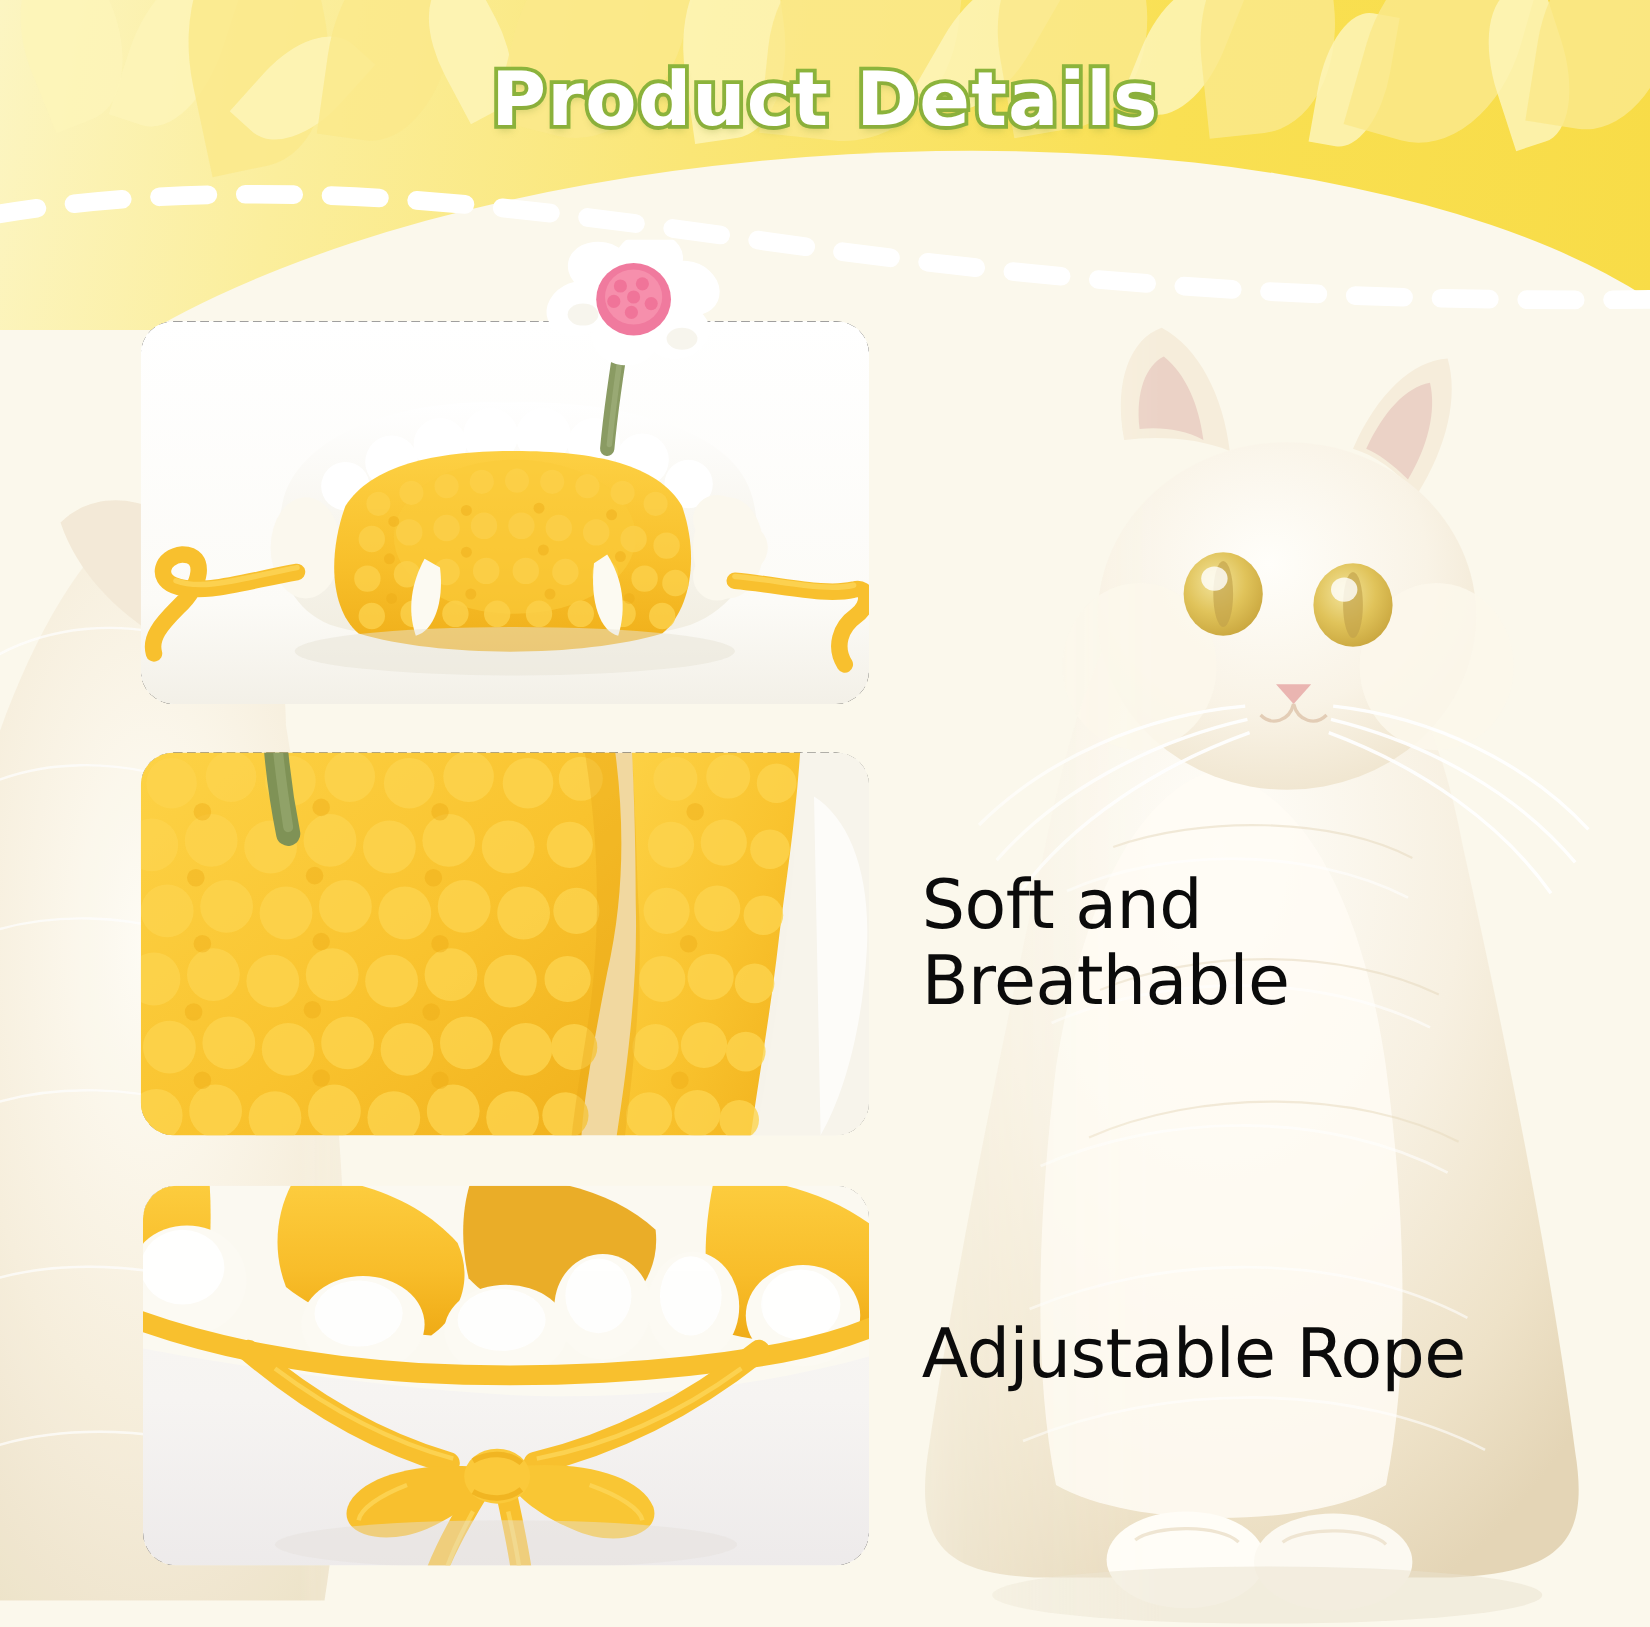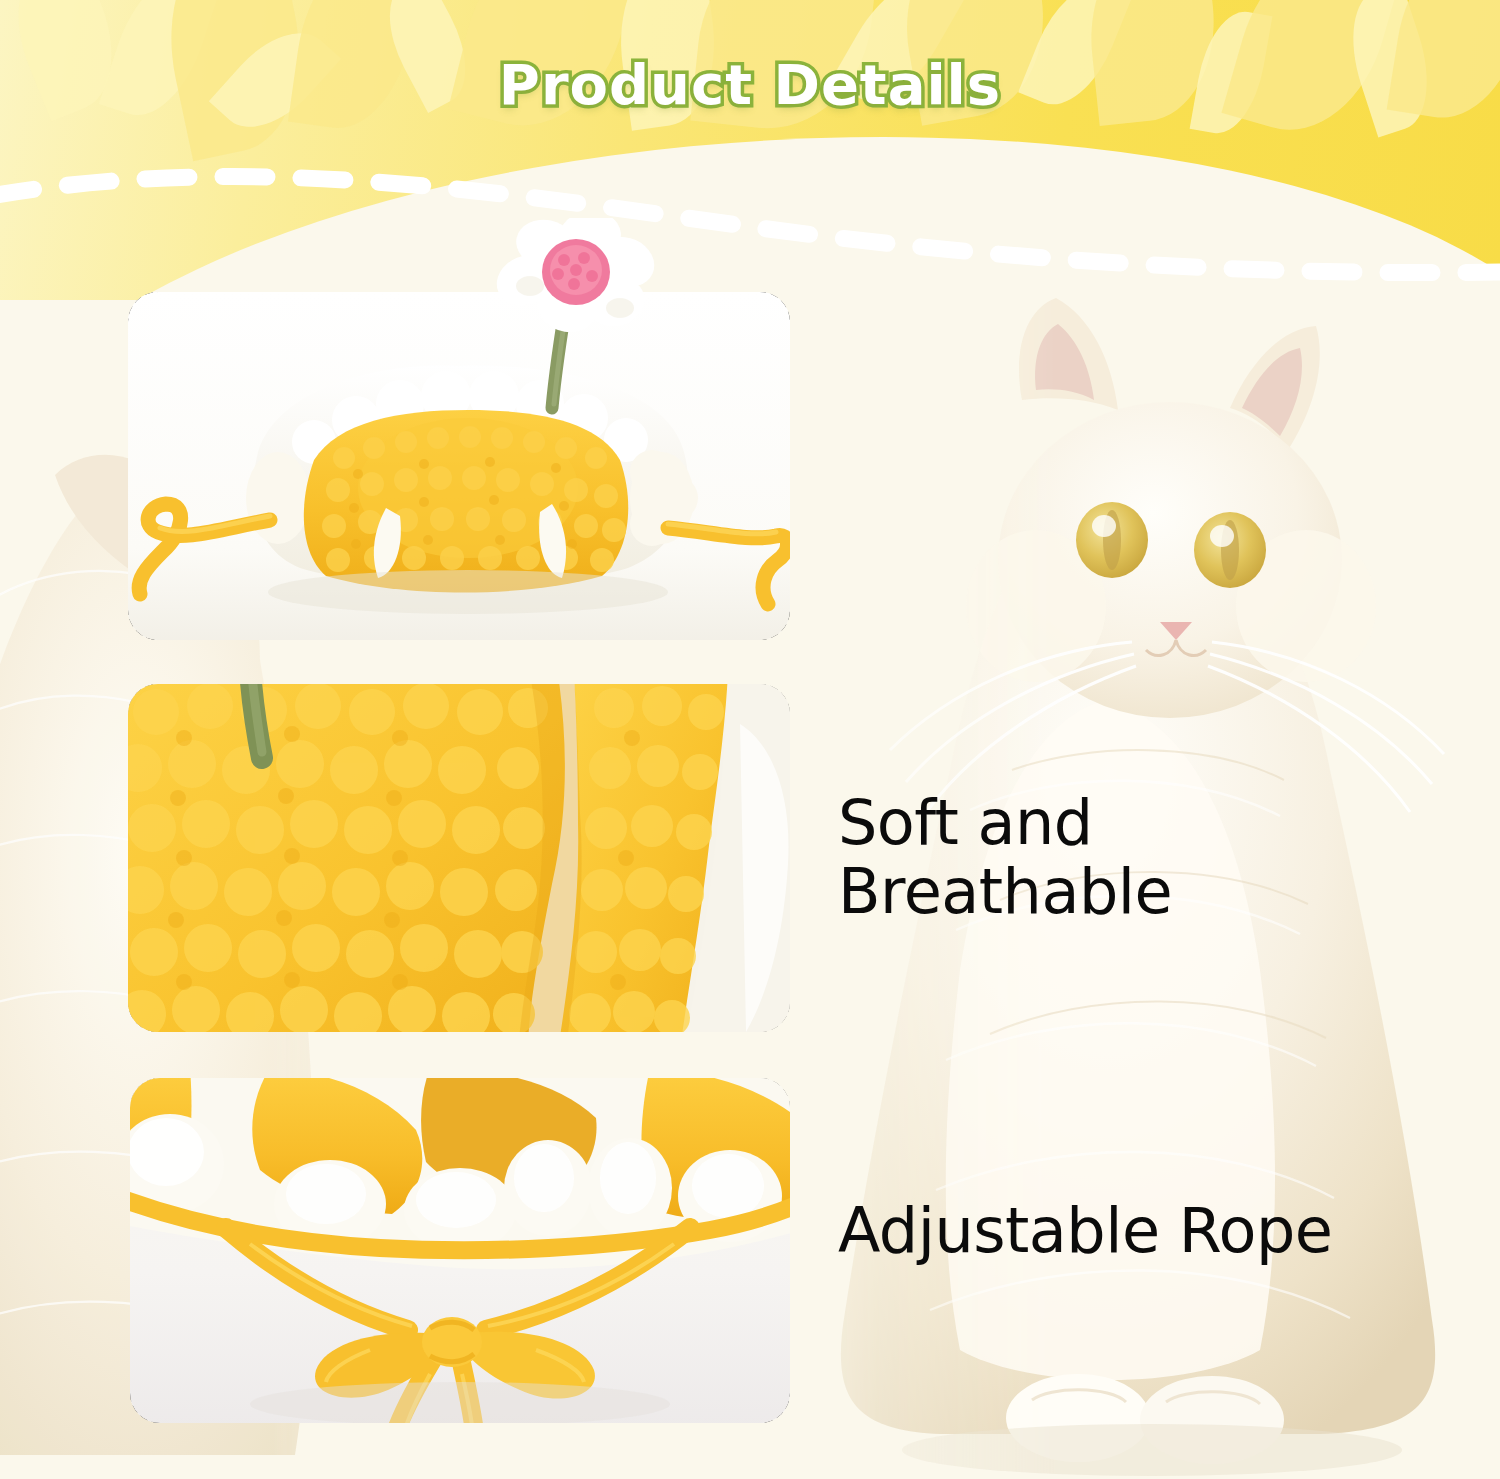--- a/index.html
+++ b/index.html
@@ -30,21 +30,21 @@
     position:absolute; left:-40px; bottom:-170px; width:1640px; height:330px;
     background:#FBF8EC;
     border-radius:50% 50% 0 0 / 100% 100% 0 0;
     transform:rotate(-3.2deg);
   }
   .dash-curve { position:absolute; left:0; top:0; width:1500px; height:300px; pointer-events:none; }
 
   .banner-title {
     position:absolute; left:0; top:52px; width:1500px; text-align:center;
     font-family:"DejaVu Sans", sans-serif;
-    font-size:56px; font-weight:bold; letter-spacing:1px;
+    font-size:68px; font-weight:bold; letter-spacing:1px;
     color:#FFFFFF;
     -webkit-text-stroke:7px #8CB43C;
     paint-order:stroke fill;
     text-shadow:0 5px 7px rgba(140,160,60,.30);
   }
 
   
   .cat-wrap { position:absolute; left:760px; top:250px; width:740px; height:1229px; overflow:hidden; }
   .cat-svg { position:absolute; left:0; top:0; width:740px; height:1229px; }
 

